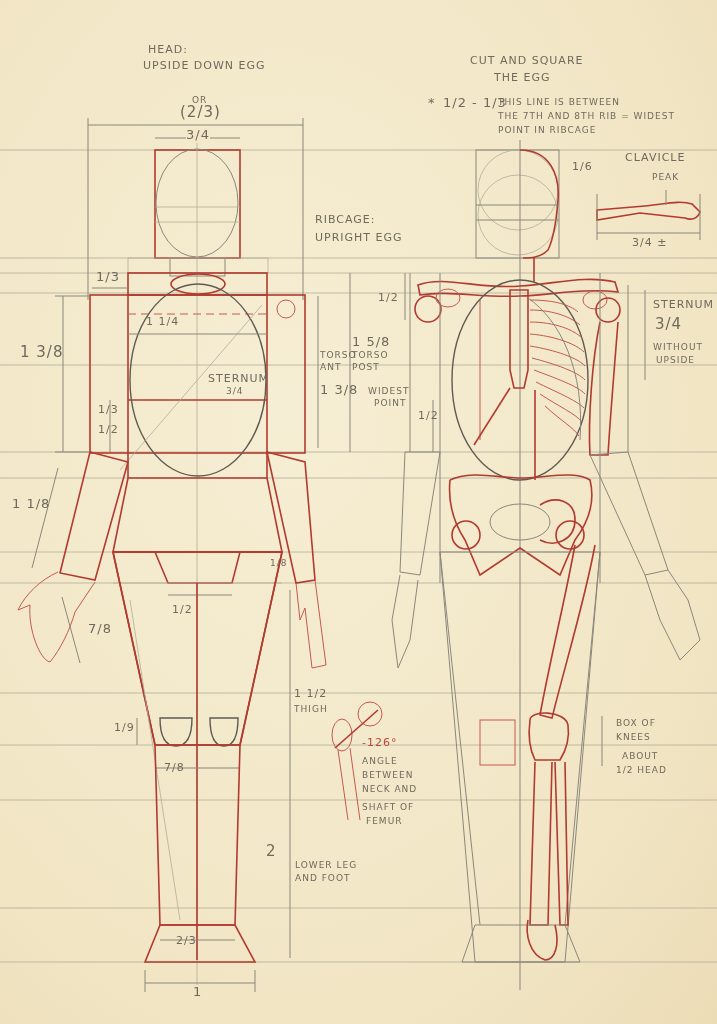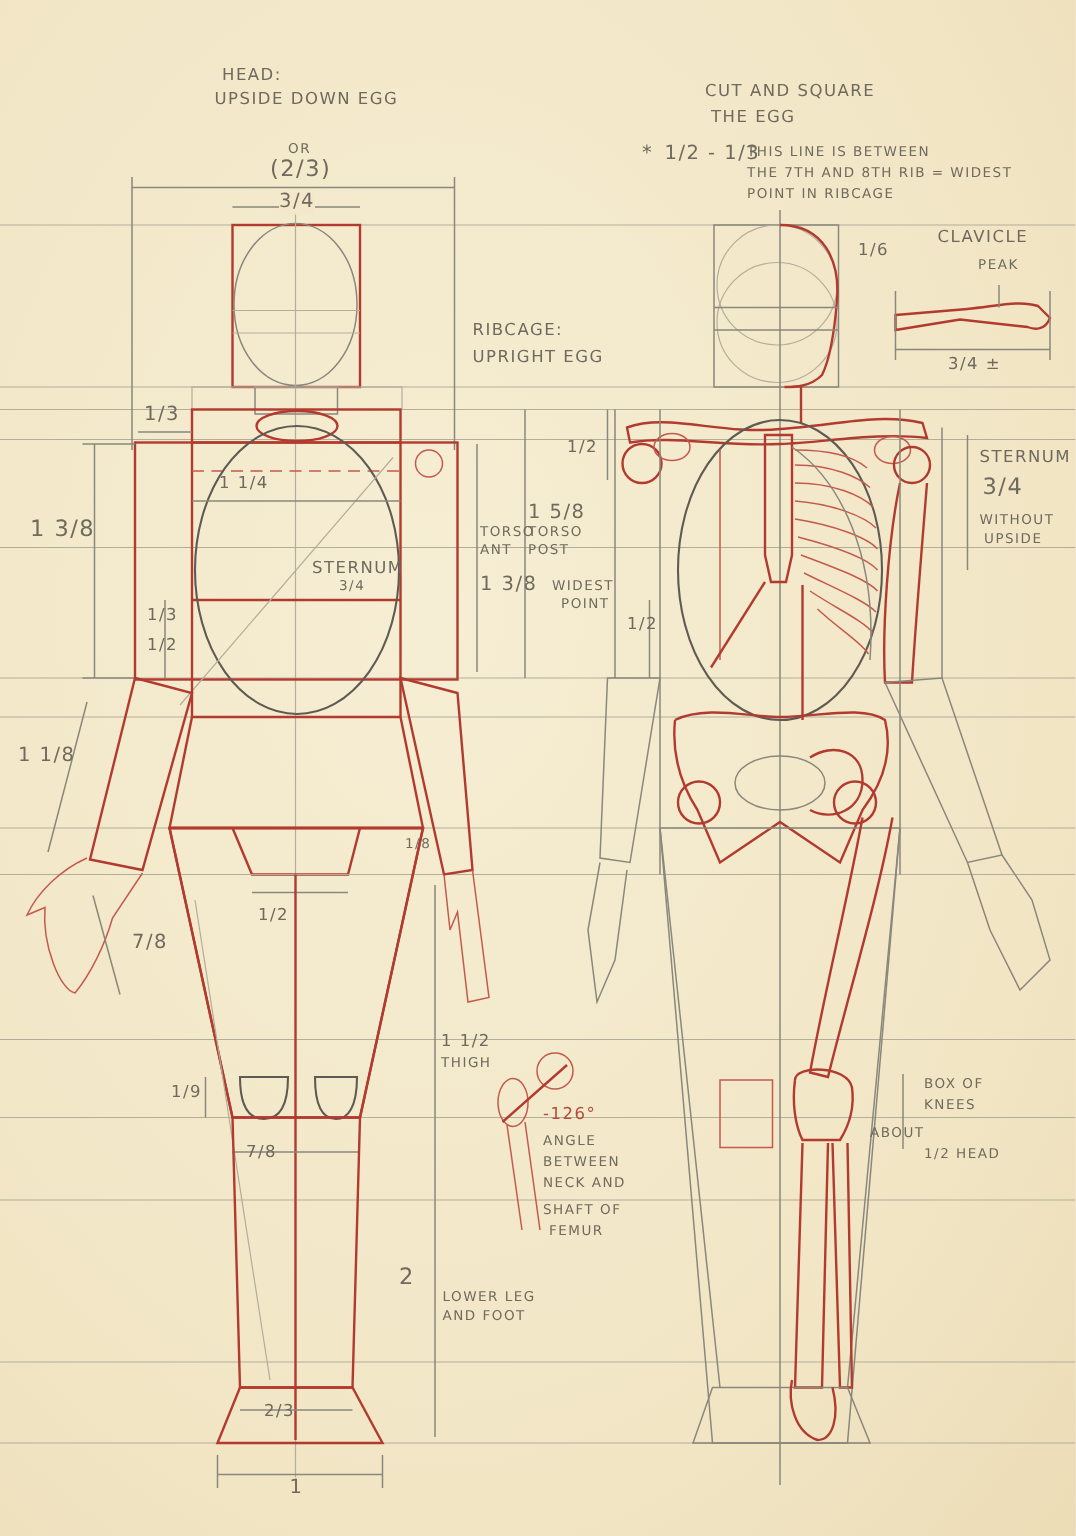--- a/index.html
+++ b/index.html
@@ -256,21 +256,21 @@
 <div class="lbl sm" style="left:294px;top:704px">THIGH</div>
 <div class="lbl md" style="left:114px;top:722px">1/9</div>
 <div class="lbl md" style="left:164px;top:762px">7/8</div>
 <div class="lbl xl" style="left:266px;top:843px">2</div>
 <div class="lbl sm" style="left:295px;top:860px">LOWER LEG</div>
 <div class="lbl sm" style="left:295px;top:873px">AND FOOT</div>
 <div class="lbl md" style="left:176px;top:935px">2/3</div>
 <div class="lbl lg" style="left:193px;top:985px">1</div>
 
 <div class="lbl md" style="left:470px;top:55px">CUT AND SQUARE</div>
-<div class="lbl md" style="left:474px;top:72px">THE EGG</div>
+<div class="lbl md" style="left:494px;top:72px">THE EGG</div>
 <div class="lbl lg" style="left:428px;top:96px">*</div>
 <div class="lbl lg" style="left:443px;top:96px">1/2 - 1/3</div>
 <div class="lbl sm" style="left:498px;top:97px">THIS LINE IS BETWEEN</div>
 <div class="lbl sm" style="left:498px;top:111px">THE 7TH AND 8TH RIB = WIDEST</div>
 <div class="lbl sm" style="left:498px;top:125px">POINT IN RIBCAGE</div>
 <div class="lbl md" style="left:572px;top:161px">1/6</div>
 <div class="lbl md" style="left:625px;top:152px">CLAVICLE</div>
 <div class="lbl sm" style="left:652px;top:172px">PEAK</div>
 <div class="lbl md" style="left:632px;top:237px">3/4 ±</div>
 <div class="lbl md" style="left:378px;top:292px">1/2</div>
@@ -282,16 +282,16 @@
 <div class="lbl sm" style="left:374px;top:398px">POINT</div>
 <div class="lbl md" style="left:418px;top:410px">1/2</div>
 <div class="lbl md red" style="left:362px;top:737px">-126°</div>
 <div class="lbl sm" style="left:362px;top:756px">ANGLE</div>
 <div class="lbl sm" style="left:362px;top:770px">BETWEEN</div>
 <div class="lbl sm" style="left:362px;top:784px">NECK AND</div>
 <div class="lbl sm" style="left:362px;top:802px">SHAFT OF</div>
 <div class="lbl sm" style="left:366px;top:816px">FEMUR</div>
 <div class="lbl sm" style="left:616px;top:718px">BOX OF</div>
 <div class="lbl sm" style="left:616px;top:732px">KNEES</div>
-<div class="lbl sm" style="left:580px;top:751px">ABOUT</div>
+<div class="lbl sm" style="left:622px;top:751px">ABOUT</div>
 <div class="lbl sm" style="left:616px;top:765px">1/2 HEAD</div>
 
 </div>
 
 </body></html>

